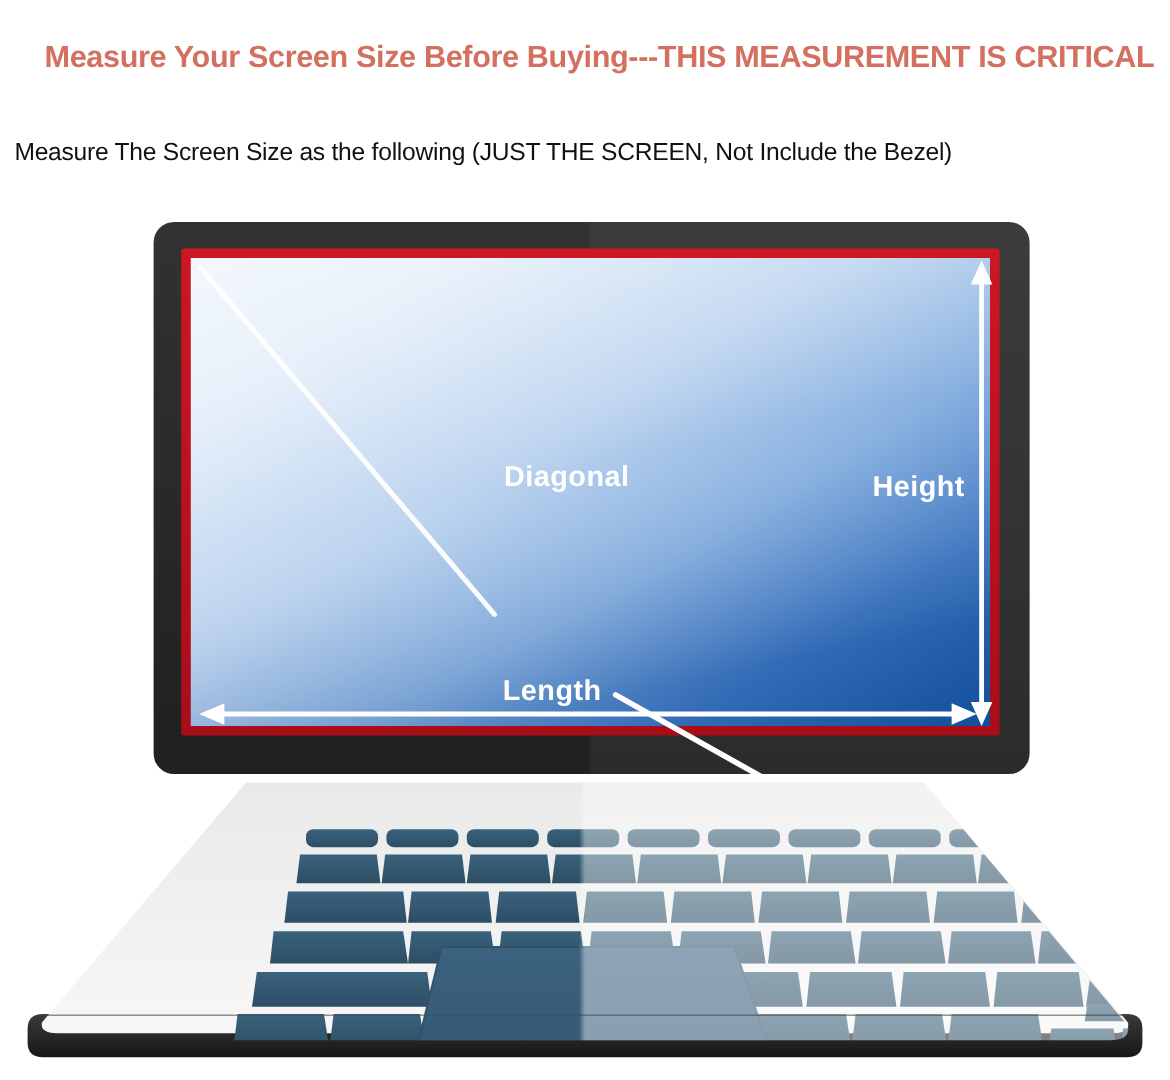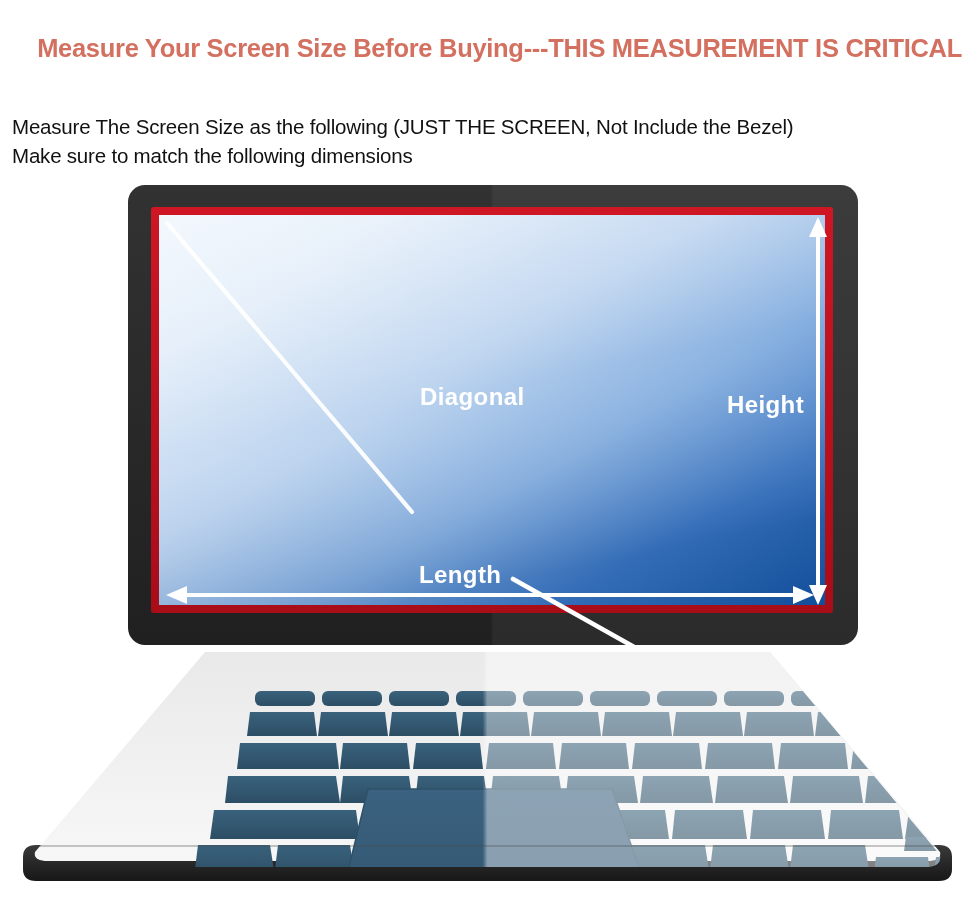--- a/index.html
+++ b/index.html
@@ -62,21 +62,20 @@
 <body>
 
 <div id="page">
 
   <div class="headline">
     <span class="line1">Measure Your Screen Size Before Buying---THIS MEASUREMENT IS CRITICAL</span>
   </div>
 
   <div class="subtext">
     <span class="l">Measure The Screen Size as the following (JUST THE SCREEN, Not Include the Bezel)</span>
-    <span class="l">Make sure to match the following dimensions</span>
   </div>
 
   <svg id="laptop-illustration" viewBox="0 0 975 745" width="975" height="745">
     <defs>
 
       <linearGradient id="screenGrad" x1="0" y1="0" x2="1" y2="1">
         <stop offset="0%" stop-color="#eef5fc"></stop>
         <stop offset="18%" stop-color="#e2edf9"></stop>
         <stop offset="42%" stop-color="#bdd4ef"></stop>
         <stop offset="62%" stop-color="#87b0e0"></stop>

